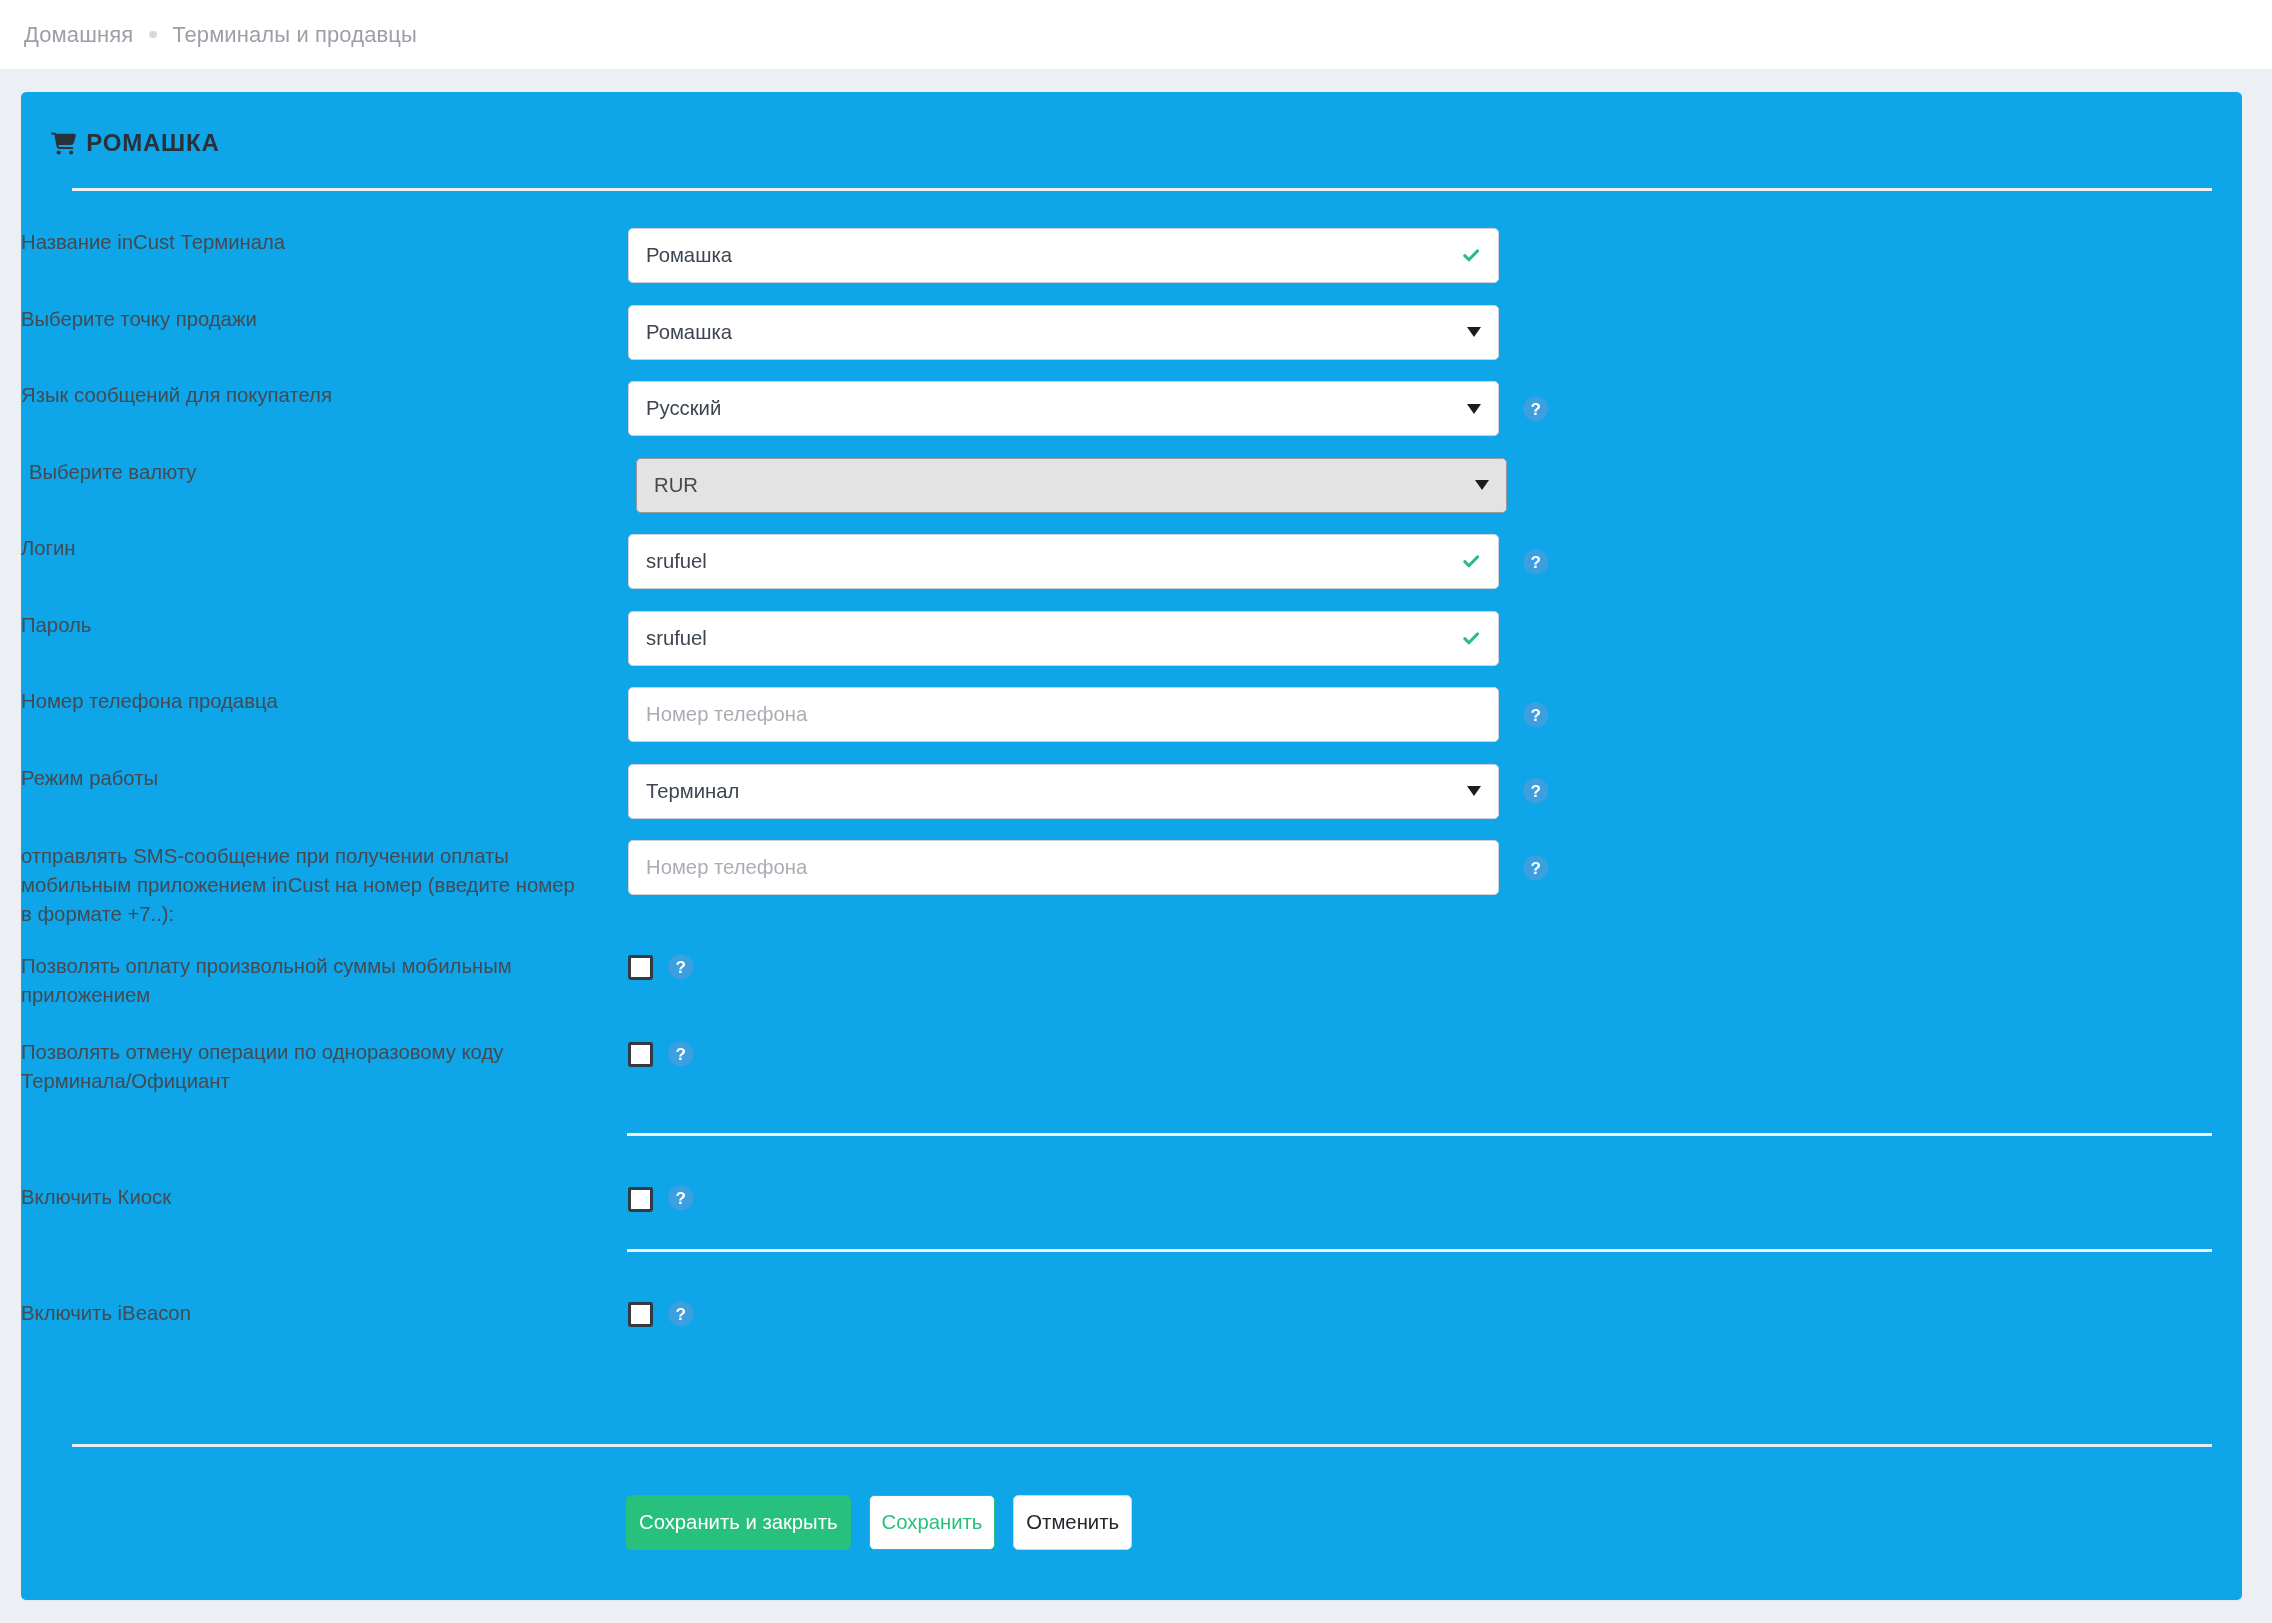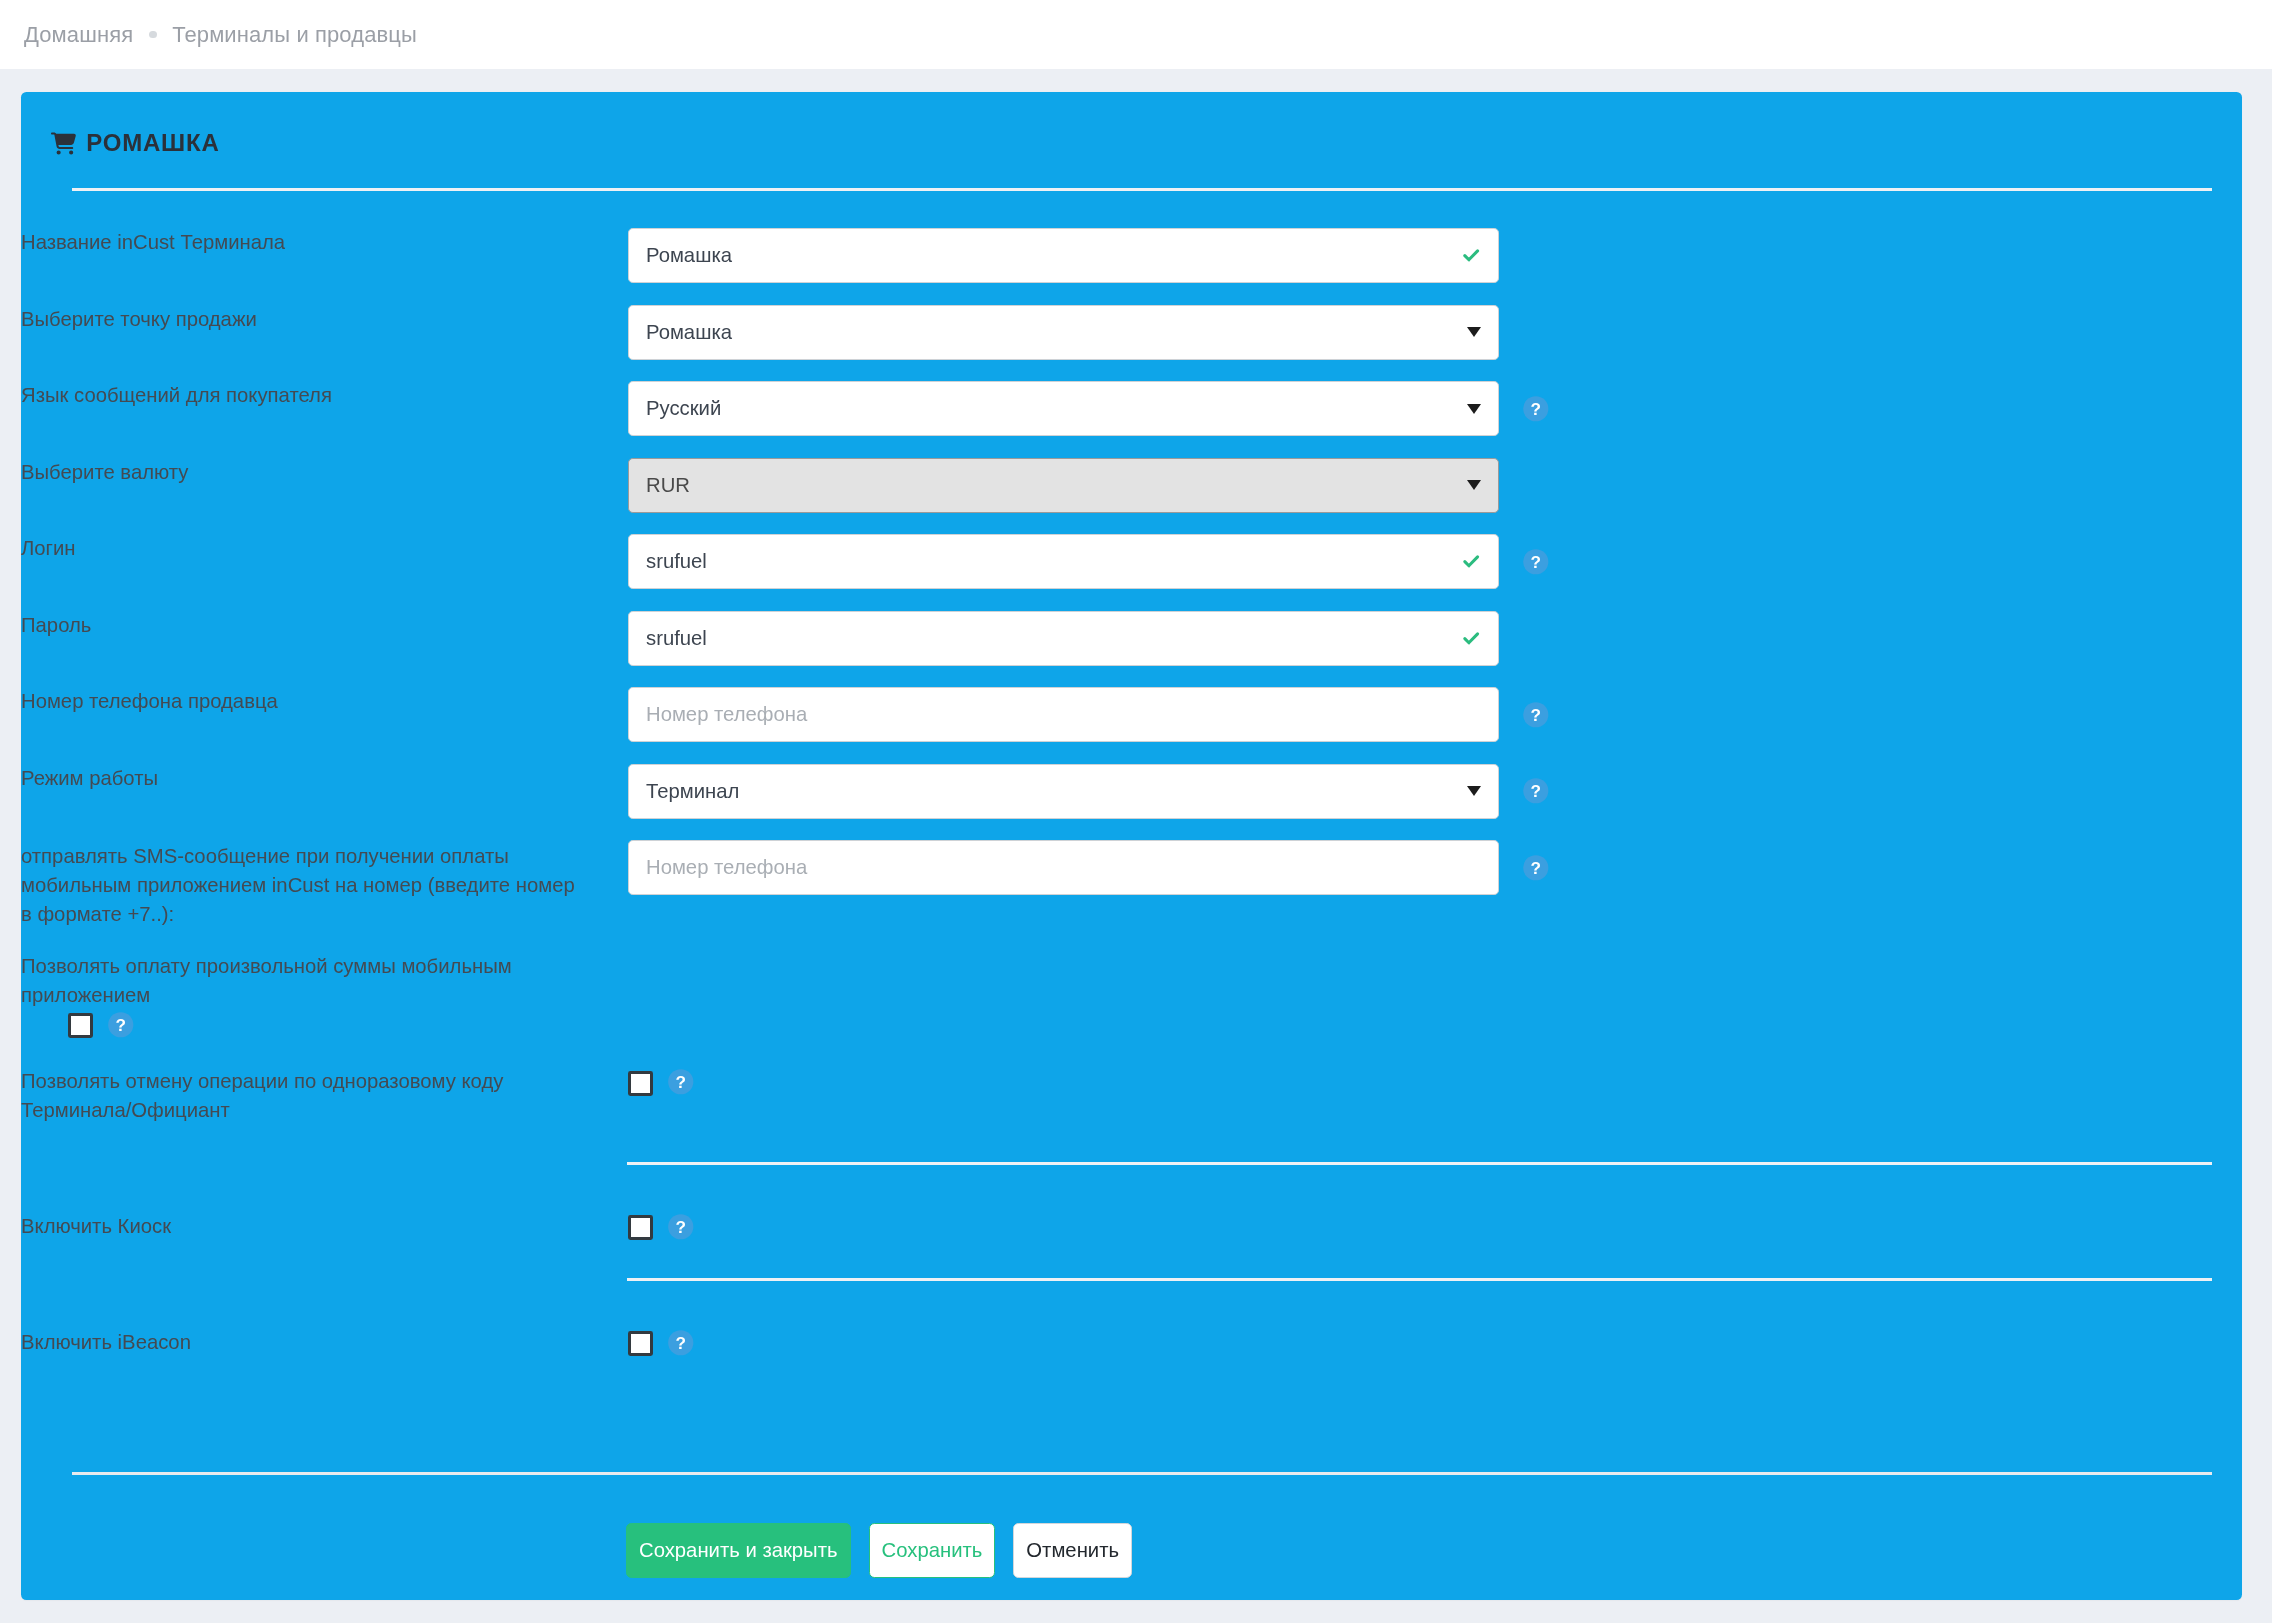--- a/index.html
+++ b/index.html
@@ -261,21 +261,21 @@
             <span class="val">Русский</span>
             <span class="caret"></span>
           </div>
           <svg class="help" viewBox="0 0 24 24">
             <circle cx="12" cy="12" r="11" fill="#3b9fe0"></circle>
             <text x="12" y="17.4" text-anchor="middle" font-family="Liberation Sans, sans-serif" font-size="15" font-weight="bold" fill="#ffffff">?</text>
           </svg>
         </div>
       </div>
 
-      <div class="form-row" style="margin-bottom:21.5px;">
+      <div class="form-row" style="margin-bottom:21.5px;padding-left:8px;">
         <div class="lbl-col">Выберите валюту</div>
         <div class="ctl-col">
           <div class="field disabled">
             <span class="val">RUR</span>
             <span class="caret"></span>
           </div>
         </div>
       </div>
 
       <div class="form-row" style="margin-bottom:21.5px;">
@@ -339,21 +339,21 @@
           <div class="field">
             <span class="val placeholder">Номер телефона</span>
           </div>
           <svg class="help" viewBox="0 0 24 24">
             <circle cx="12" cy="12" r="11" fill="#3b9fe0"></circle>
             <text x="12" y="17.4" text-anchor="middle" font-family="Liberation Sans, sans-serif" font-size="15" font-weight="bold" fill="#ffffff">?</text>
           </svg>
         </div>
       </div>
 
-      <div class="form-row" style="margin-bottom:29px;flex-direction:column;">
+      <div class="form-row" style="margin-bottom:29px;">
         <div class="lbl-col">Позволять оплату произвольной суммы мобильным приложением</div>
         <div class="ctl-col" style="align-items:flex-start;">
           <div class="cbox" style="margin-top:3.6px;"></div>
           <svg class="help" viewBox="0 0 24 24" style="margin-left:14.4px;align-self:flex-start;margin-top:1.2px;">
             <circle cx="12" cy="12" r="11" fill="#3b9fe0"></circle>
             <text x="12" y="17.4" text-anchor="middle" font-family="Liberation Sans, sans-serif" font-size="15" font-weight="bold" fill="#ffffff">?</text>
           </svg>
         </div>
       </div>
 

